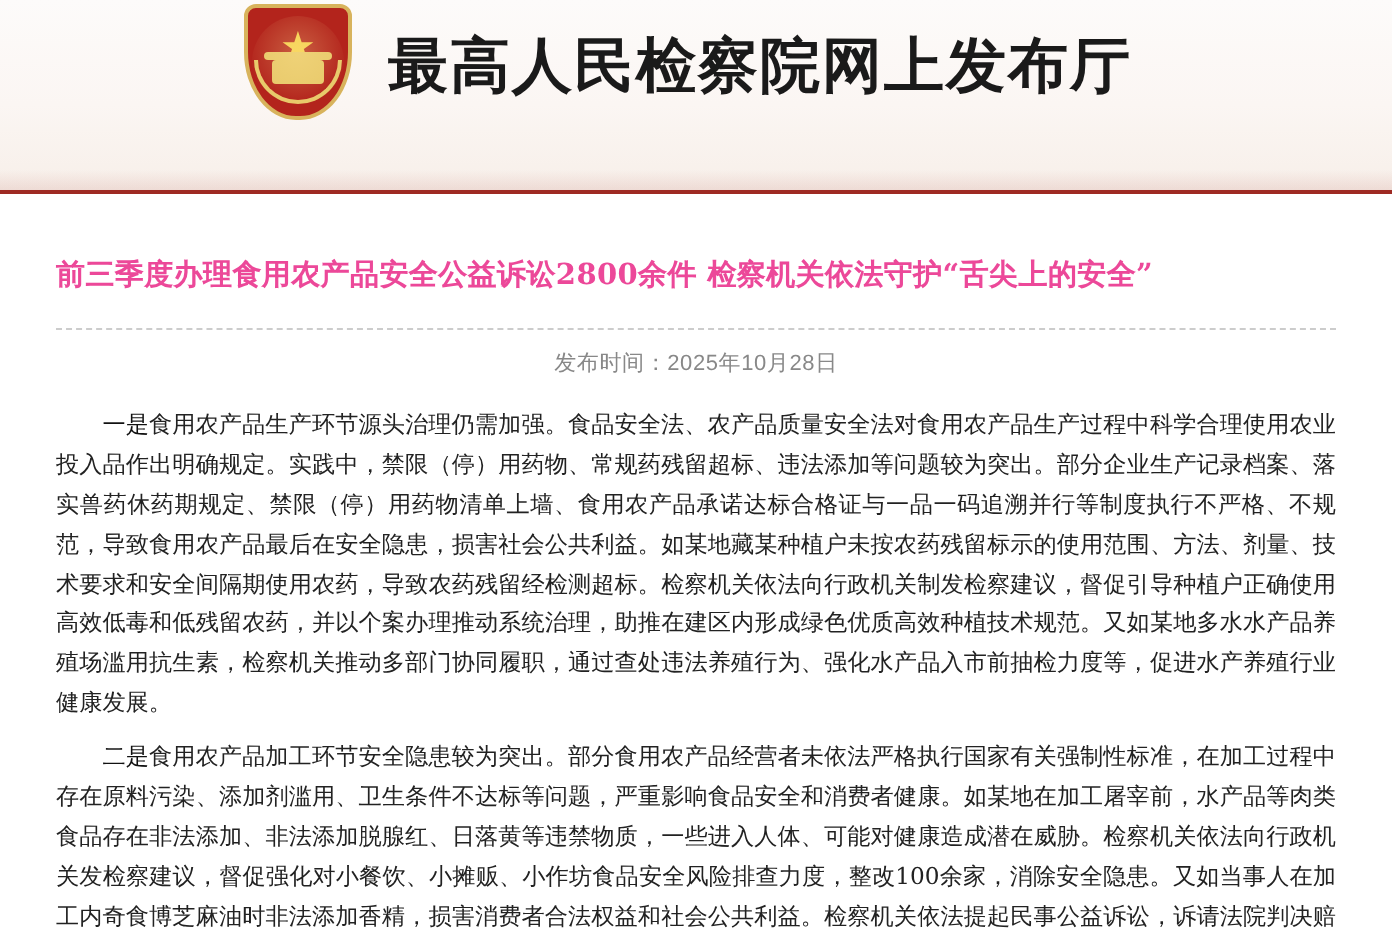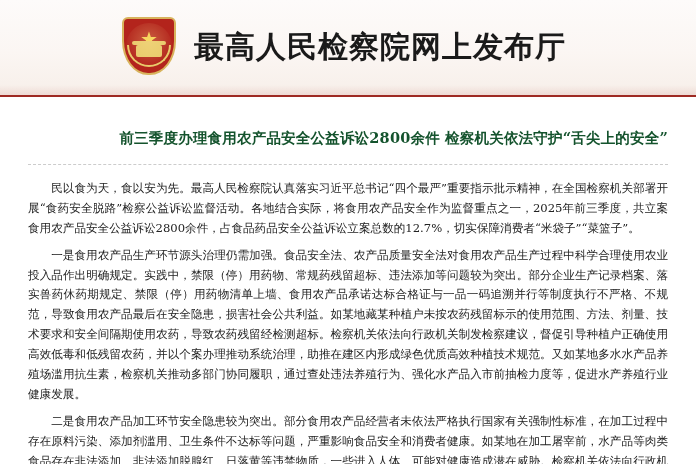--- a/index.html
+++ b/index.html
@@ -20,21 +20,21 @@
     background: #ffffff;
   }
 
   
   .header {
     position: relative;
     height: 95px;
     background: linear-gradient(180deg, #fdfbfa 0%, #fbf6f3 55%, #f7efe9 100%);
     border-bottom: 2px solid #9e2a23;
     display: flex;
-    align-items: center;
+    align-items: flex-start;
     justify-content: center;
     overflow: hidden;
   }
   .header::before {
     content: "";
     position: absolute;
     left: 0; right: 0; bottom: 0;
     height: 10px;
     background: linear-gradient(180deg, rgba(158,42,35,0) 0%, rgba(158,42,35,0.10) 100%);
   }
@@ -134,25 +134,25 @@
     letter-spacing: 1px;
     white-space: nowrap;
   }
 
   
   .content {
     padding: 16px 28px 0 28px;
     box-sizing: border-box;
   }
   .article-title {
-    text-align: right;
+    text-align: left;
     font-family: "DejaVu Serif", "Liberation Serif", serif;
     font-size: 14.5px;
     font-weight: bold;
-    color: #14532d;
+    color: #ec4899;
     line-height: 1.5;
     margin: 14px 0 0 0;
     letter-spacing: 0.2px;
   }
   .title-rule {
     margin: 15px 0 0 0;
     height: 0;
     border-top: 1px dashed #cccccc;
   }
   .meta {
@@ -199,21 +199,23 @@
           <div class="wheat"></div>
         </div>
       </div>
       <div class="header-title">最高人民检察院网上发布厅</div>
     </div>
   </div>
 
   <div class="content">
     <h1 class="article-title">前三季度办理食用农产品安全公益诉讼2800余件  检察机关依法守护“舌尖上的安全”</h1>
     <div class="title-rule"></div>
+    <div class="meta">
+      <span class="meta-label">发布时间：</span><span class="meta-date">2025年10月28日</span>
+    </div>
 
     <div class="body-text">
-      <p class="para"><span class="lead"></span><span>民以食为天，食以安为先。最高人民检察院认真落实习近平总书记“四个最严”重要指示批示精神，在全国检察机关部署开展“食药安全脱路”检察公益诉讼监督活动。各地结合实际，将食用农产品安全作为监督重点之一，2025年前三季度，共立案食用农产品安全公益诉讼2800余件，占食品药品安全公益诉讼立案总数的12.7%，切实保障消费者“米袋子”“菜篮子”。</span></p>
       <p class="para"><span class="lead">一是</span><span>食用农产品生产环节源头治理仍需加强。食品安全法、农产品质量安全法对食用农产品生产过程中科学合理使用农业投入品作出明确规定。实践中，禁限（停）用药物、常规药残留超标、违法添加等问题较为突出。部分企业生产记录档案、落实兽药休药期规定、禁限（停）用药物清单上墙、食用农产品承诺达标合格证与一品一码追溯并行等制度执行不严格、不规范，导致食用农产品最后在安全隐患，损害社会公共利益。如某地藏某种植户未按农药残留标示的使用范围、方法、剂量、技术要求和安全间隔期使用农药，导致农药残留经检测超标。检察机关依法向行政机关制发检察建议，督促引导种植户正确使用高效低毒和低残留农药，并以个案办理推动系统治理，助推在建区内形成绿色优质高效种植技术规范。又如某地多水水产品养殖场滥用抗生素，检察机关推动多部门协同履职，通过查处违法养殖行为、强化水产品入市前抽检力度等，促进水产养殖行业健康发展。</span></p>
       <p class="para"><span class="lead">二是</span><span>食用农产品加工环节安全隐患较为突出。部分食用农产品经营者未依法严格执行国家有关强制性标准，在加工过程中存在原料污染、添加剂滥用、卫生条件不达标等问题，严重影响食品安全和消费者健康。如某地在加工屠宰前，水产品等肉类食品存在非法添加、非法添加脱腺红、日落黄等违禁物质，一些进入人体、可能对健康造成潜在威胁。检察机关依法向行政机关发检察建议，督促强化对小餐饮、小摊贩、小作坊食品安全风险排查力度，整改100余家，消除安全隐患。又如当事人在加工内奇食博芝麻油时非法添加香精，损害消费者合法权益和社会公共利益。检察机关依法提起民事公益诉讼，诉请法院判决赔偿惩罚性赔偿金。针对部分城乡结合部、农村地区私屠滥宰、加工病死禽畜现象，检察机关依法督促行政机关取消整治，并纳入定点屠宰场集中管理，推动</span></p>
     </div>
   </div>
 
 </div>
 
 </body></html>

